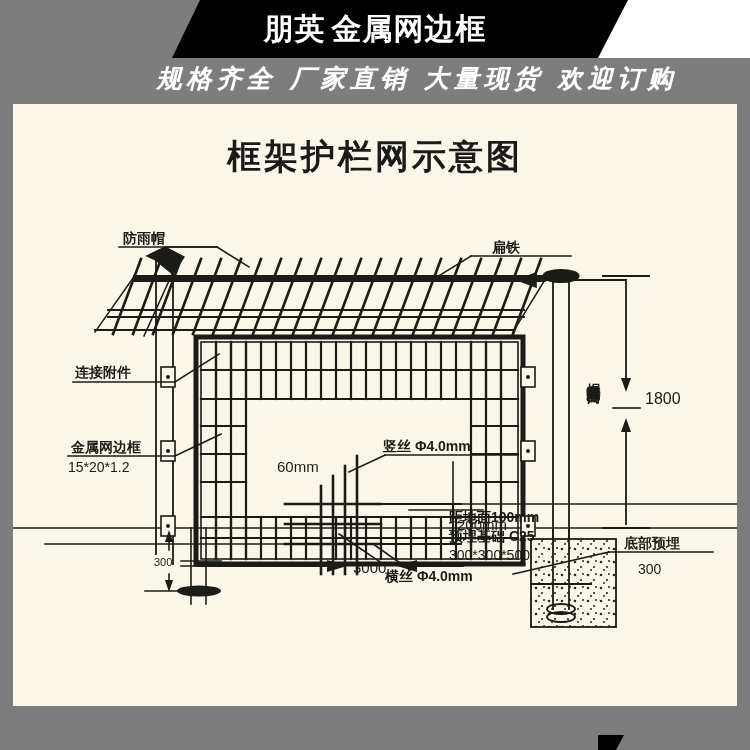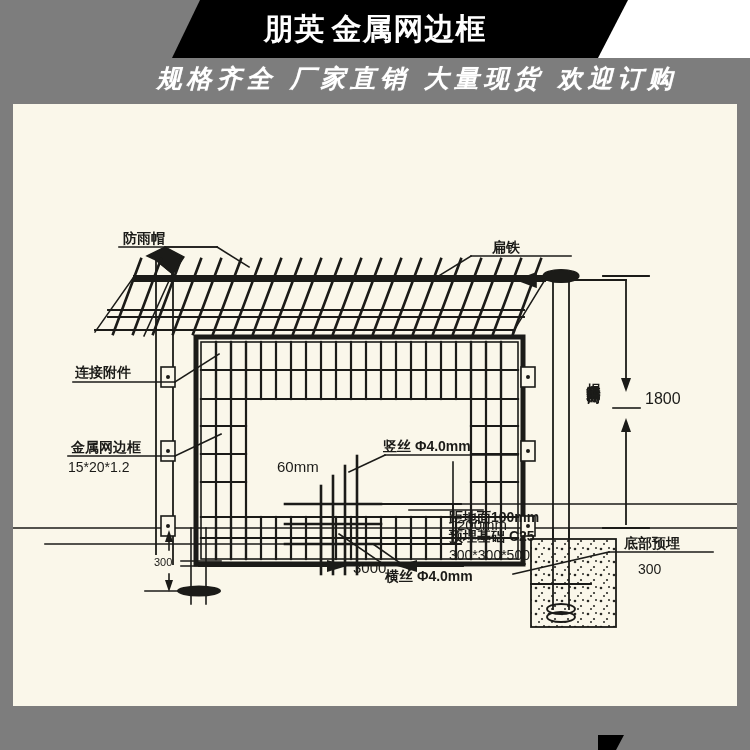--- a/index.html
+++ b/index.html
@@ -122,20 +122,21 @@
     <div class="hdr-title">
       <span class="brand">朋英</span><span class="prod">金属网边框</span>
     </div>
     <div class="hdr-sub">规格齐全  厂家直销  大量现货  欢迎订购</div>
   </div>
 
   <div class="corner-wedge"></div>
 
   <div class="panel">
 
+    <div class="drawing-title">框架护栏网示意图</div>
 
     <svg class="diagram" viewBox="0 0 724 602">
       <defs>
         <pattern id="aggregate" width="13" height="13" patternUnits="userSpaceOnUse">
           <rect width="13" height="13" fill="#faf7ea"></rect>
           <circle cx="3" cy="3" r="1.3" fill="#2a2a26"></circle>
           <circle cx="9" cy="8" r="1.1" fill="#2a2a26"></circle>
           <circle cx="6" cy="11" r="1.0" fill="#2a2a26"></circle>
           <circle cx="11" cy="2" r="1.0" fill="#2a2a26"></circle>
         </pattern>

